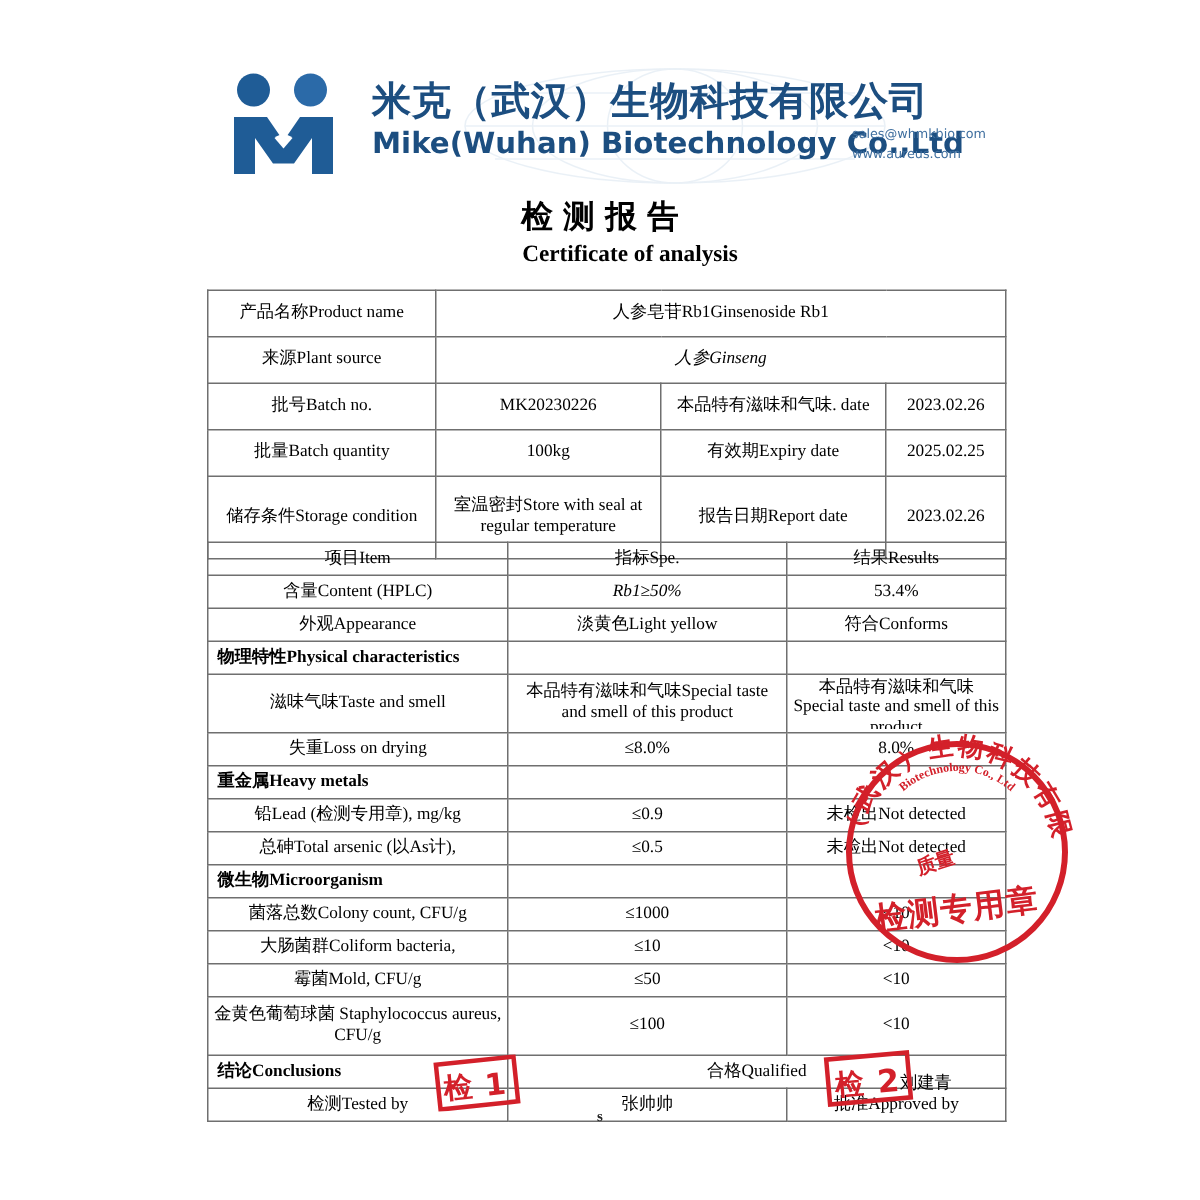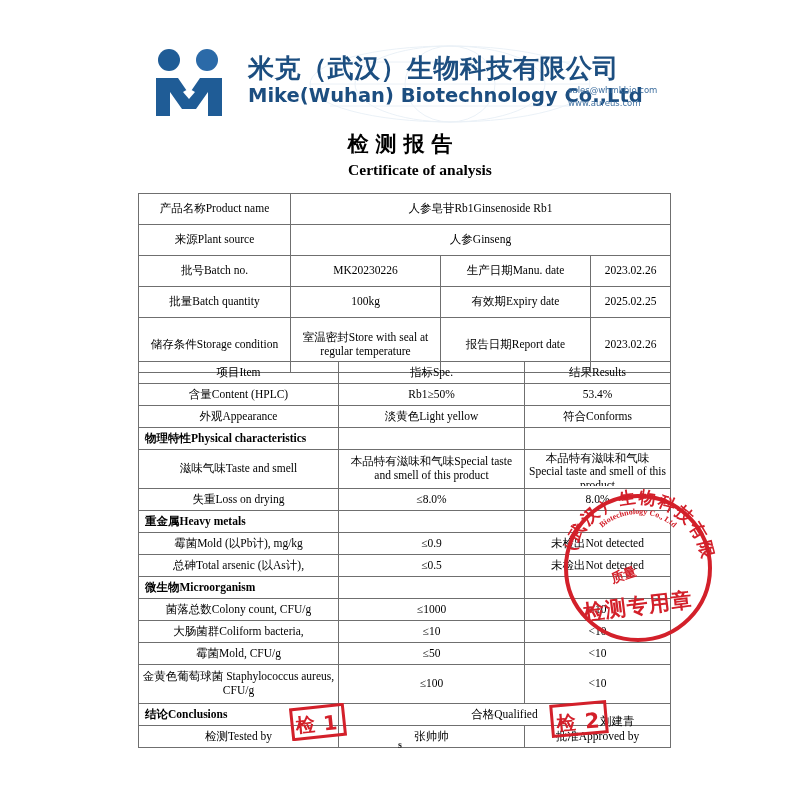--- a/index.html
+++ b/index.html
@@ -138,21 +138,21 @@
     text-align: left !important;
     font-weight: bold;
     padding-left: 6px !important;
   }
   .row-tall { height: 34px !important; }
   .clip-cell {
     max-height: 34px;
     overflow: hidden;
     line-height: 1.16;
   }
-  .ital { }
+  .ital { font-style: italic; }
 
   .sig-name { position: relative; }
 
   
   .round-seal {
     position: absolute;
     left: 557px;
     top: 487px;
     width: 162px;
     height: 162px;
@@ -226,21 +226,21 @@
       <td class="cn">产品名称Product name</td>
       <td colspan="3" class="cn">人参皂苷Rb1Ginsenoside Rb1</td>
     </tr>
     <tr>
       <td class="cn">来源Plant source</td>
       <td colspan="3" class="cn ital">人参Ginseng</td>
     </tr>
     <tr>
       <td class="cn">批号Batch no.</td>
       <td>MK20230226</td>
-      <td class="cn">生产日期Manu. date</td>
+      <td class="cn">本品特有滋味和气味. date</td>
       <td>2023.02.26</td>
     </tr>
     <tr>
       <td class="cn">批量Batch quantity</td>
       <td>100kg</td>
       <td class="cn">有效期Expiry date</td>
       <td>2025.02.25</td>
     </tr>
     <tr>
       <td class="cn" style="height:50px">储存条件Storage condition</td>
@@ -296,21 +296,21 @@
       <td>8.0%</td>
     </tr>
 
     <tr>
       <td class="cn sec-head">重金属Heavy metals</td>
       <td></td>
       <td></td>
     </tr>
 
     <tr>
-      <td class="cn">霉菌Mold (以Pb计), mg/kg</td>
+      <td class="cn">铅Lead (检测专用章), mg/kg</td>
       <td>≤0.9</td>
       <td class="cn">未检出Not detected</td>
     </tr>
 
     <tr>
       <td class="cn">总砷Total arsenic (以As计),</td>
       <td>≤0.5</td>
       <td class="cn">未检出Not detected</td>
     </tr>
 

